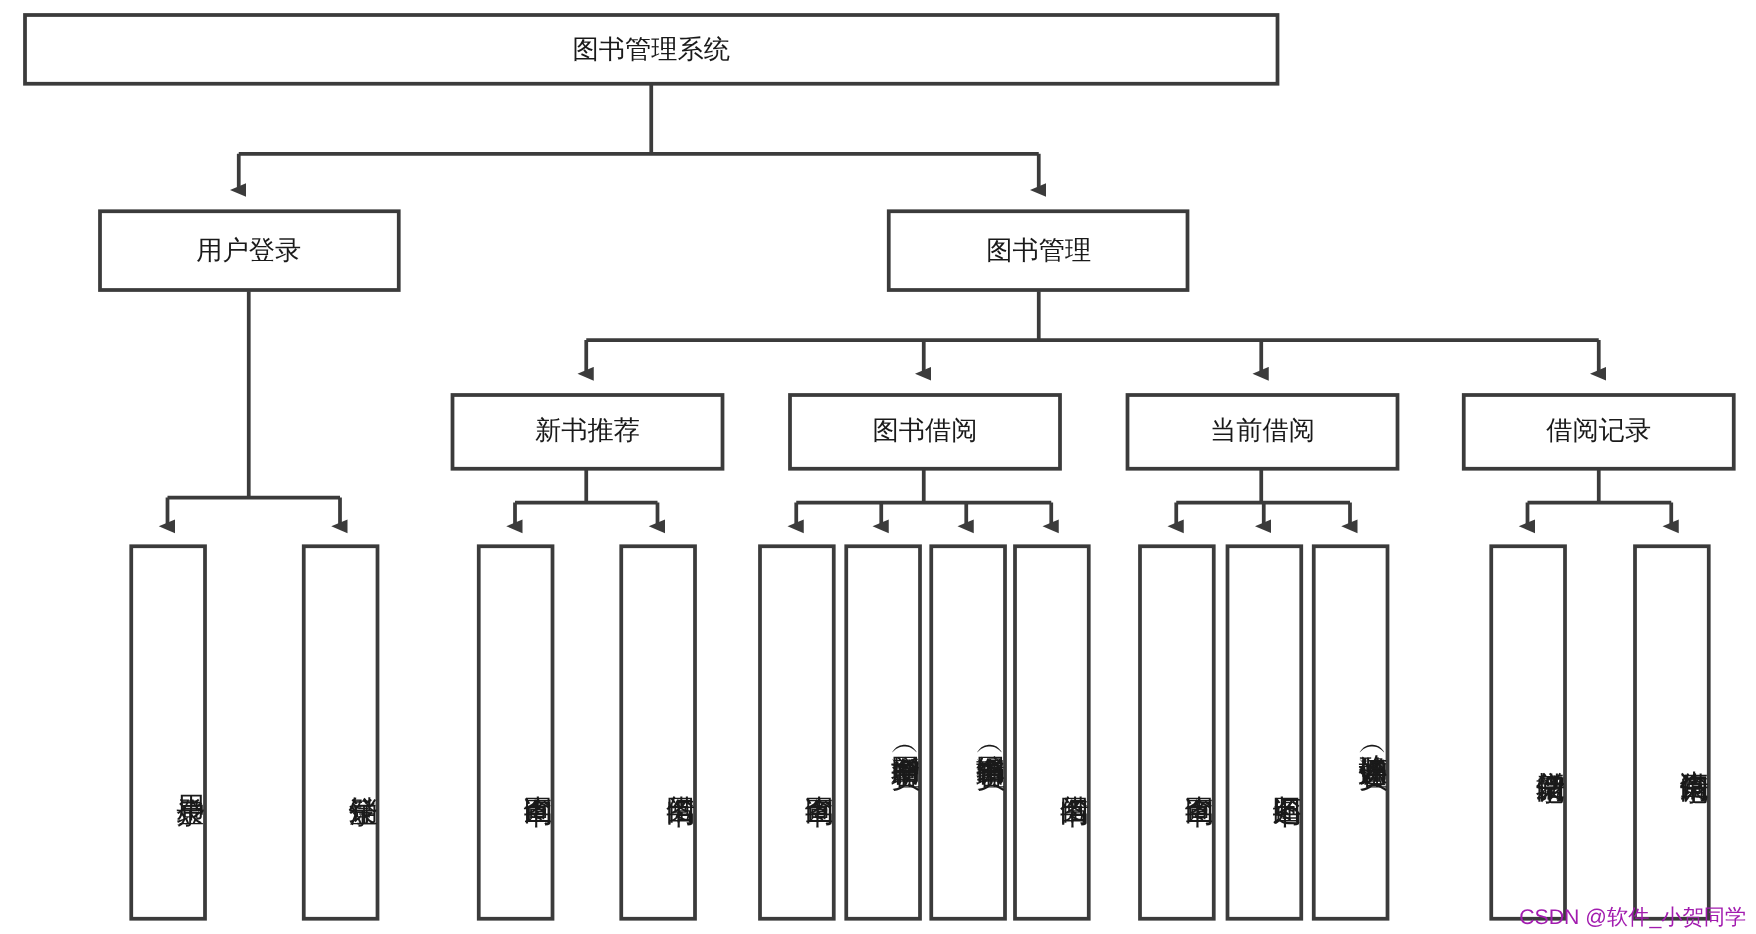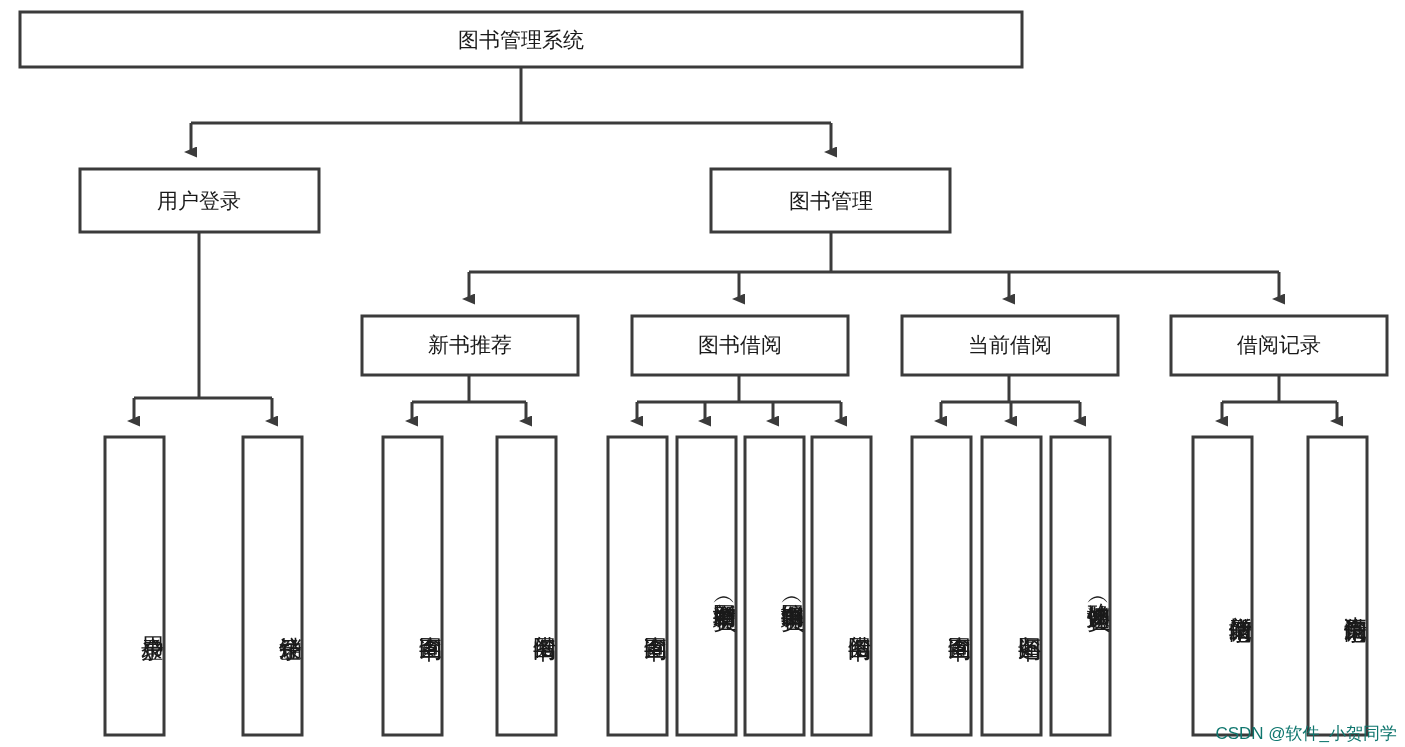--- a/index.html
+++ b/index.html
@@ -60,21 +60,21 @@
     justify-content: center;
     white-space: nowrap;
     pointer-events: none;
   }
   .watermark {
     position: absolute;
     right: 8px;
     bottom: 2px;
     font-family: "Liberation Sans", "DejaVu Sans", sans-serif;
     font-size: 17px;
-    color: #0f766e;
+    color: #a21caf;
     white-space: nowrap;
   }
 </style>
 </head>
 <body>
 
 <div id="diagram-root">
 
   <svg class="flow" viewBox="0 0 1405 747" xmlns="http://www.w3.org/2000/svg">
 

